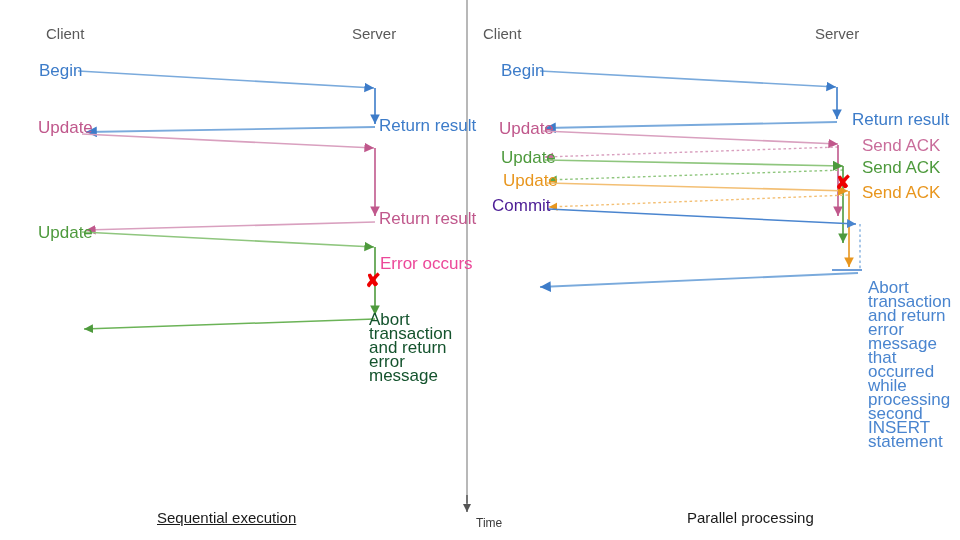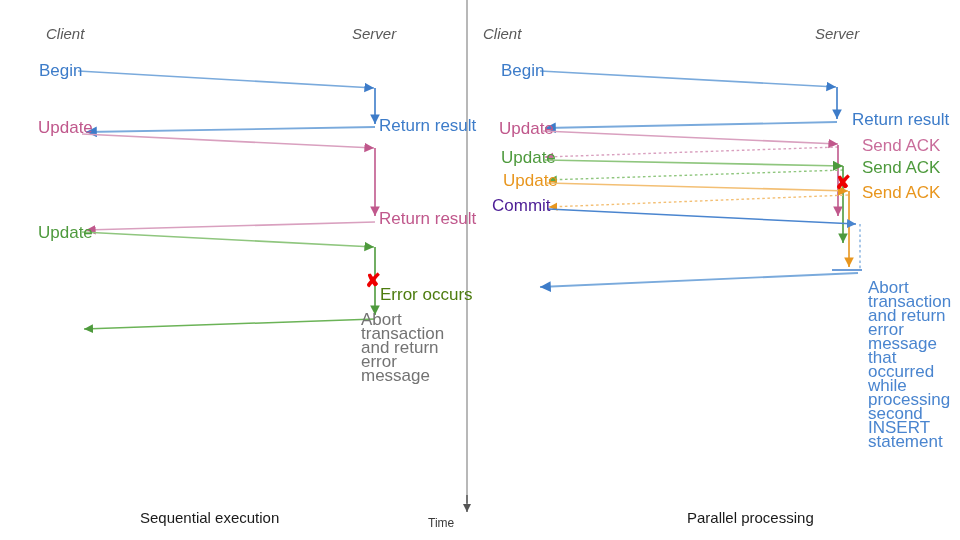--- a/index.html
+++ b/index.html
@@ -16,21 +16,20 @@
   }
   #canvas {
     position: absolute;
     left: 0;
     top: 0;
     width: 960px;
     height: 540px;
   }
   .lane-header {
     position: absolute;
-    font-style: italic;
     font-size: 15px;
     color: #595959;
     white-space: nowrap;
   }
   .panel-caption {
     position: absolute;
     font-size: 15px;
     color: #1a1a1a;
     white-space: nowrap;
   }
@@ -147,25 +146,25 @@
 
 <div class="msg-label" style="left:379px; top:119px; color:#3d7cc9;">Return result</div>
 
 <div class="msg-label" style="left:38px; top:121px; color:#c0588c;">Update</div>
 
 <div class="msg-label" style="left:379px; top:212px; color:#c0588c;">Return result</div>
 
 <div class="msg-label" style="left:38px; top:226px; color:#4e9a3d;">Update</div>
 
 <div class="err-mark" style="left:365px; top:271px;">✘</div>
-<div class="msg-label" style="left:380px; top:288px; color:#4d7c0f;">Error occurs</div>
+<div class="msg-label" style="left:380px; top:257px; color:#ec4899;">Error occurs</div>
 
-<div class="msg-label multiline" style="left:361px; top:313px; width:86px; color:#737373;">Abort transaction and return error message</div>
+<div class="msg-label multiline" style="left:369px; top:313px; width:86px; color:#14532d;">Abort transaction and return error message</div>
 
-<div class="panel-caption" style="left:140px; top:509px;">Sequential execution</div>
+<div class="panel-caption" style="left:157px; top:509px;text-decoration:underline;">Sequential execution</div>
 
 <div class="lane-header" style="left:483px; top:25px;">Client</div>
 <div class="lane-header" style="left:815px; top:25px;">Server</div>
 
 <div class="msg-label" style="left:501px; top:64px; color:#3d7cc9;">Begin</div>
 
 <div class="msg-label" style="left:852px; top:113px; color:#3d7cc9;">Return result</div>
 
 <div class="msg-label" style="left:499px; top:122px; color:#c0588c;">Update</div>
 
@@ -180,13 +179,13 @@
 <div class="msg-label" style="left:862px; top:186px; color:#e8961e;">Send ACK</div>
 
 <div class="err-mark" style="left:835px; top:173px;">✘</div>
 
 <div class="msg-label" style="left:492px; top:199px; color:#4c1d95;">Commit</div>
 
 <div class="msg-label multiline" style="left:868px; top:281px; width:86px; color:#4a85cf;">Abort transaction and return error message that occurred while processing second INSERT statement</div>
 
 <div class="panel-caption" style="left:687px; top:509px;">Parallel processing</div>
 
-<div class="time-label" style="left:428px; top:516px;text-align:center;">Time</div>
+<div class="time-label" style="left:476px; top:516px;text-align:center;">Time</div>
 
 </body></html>

